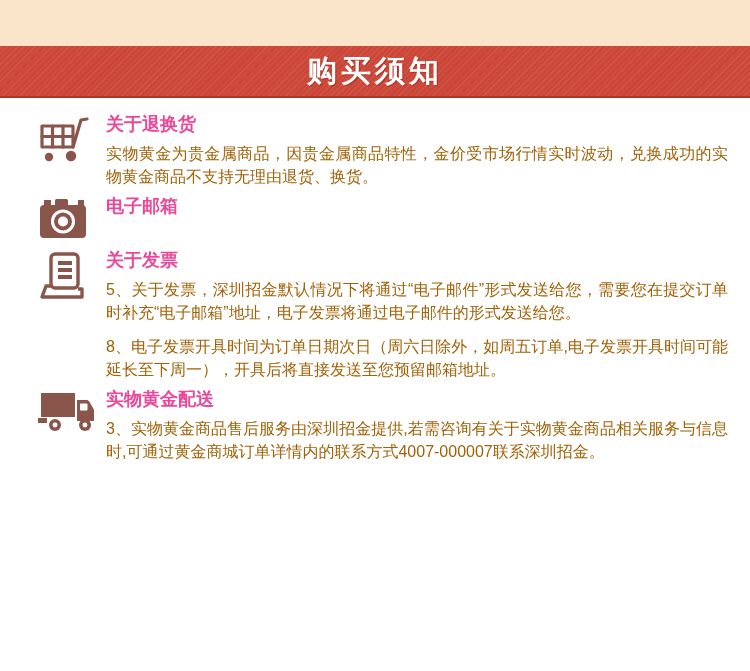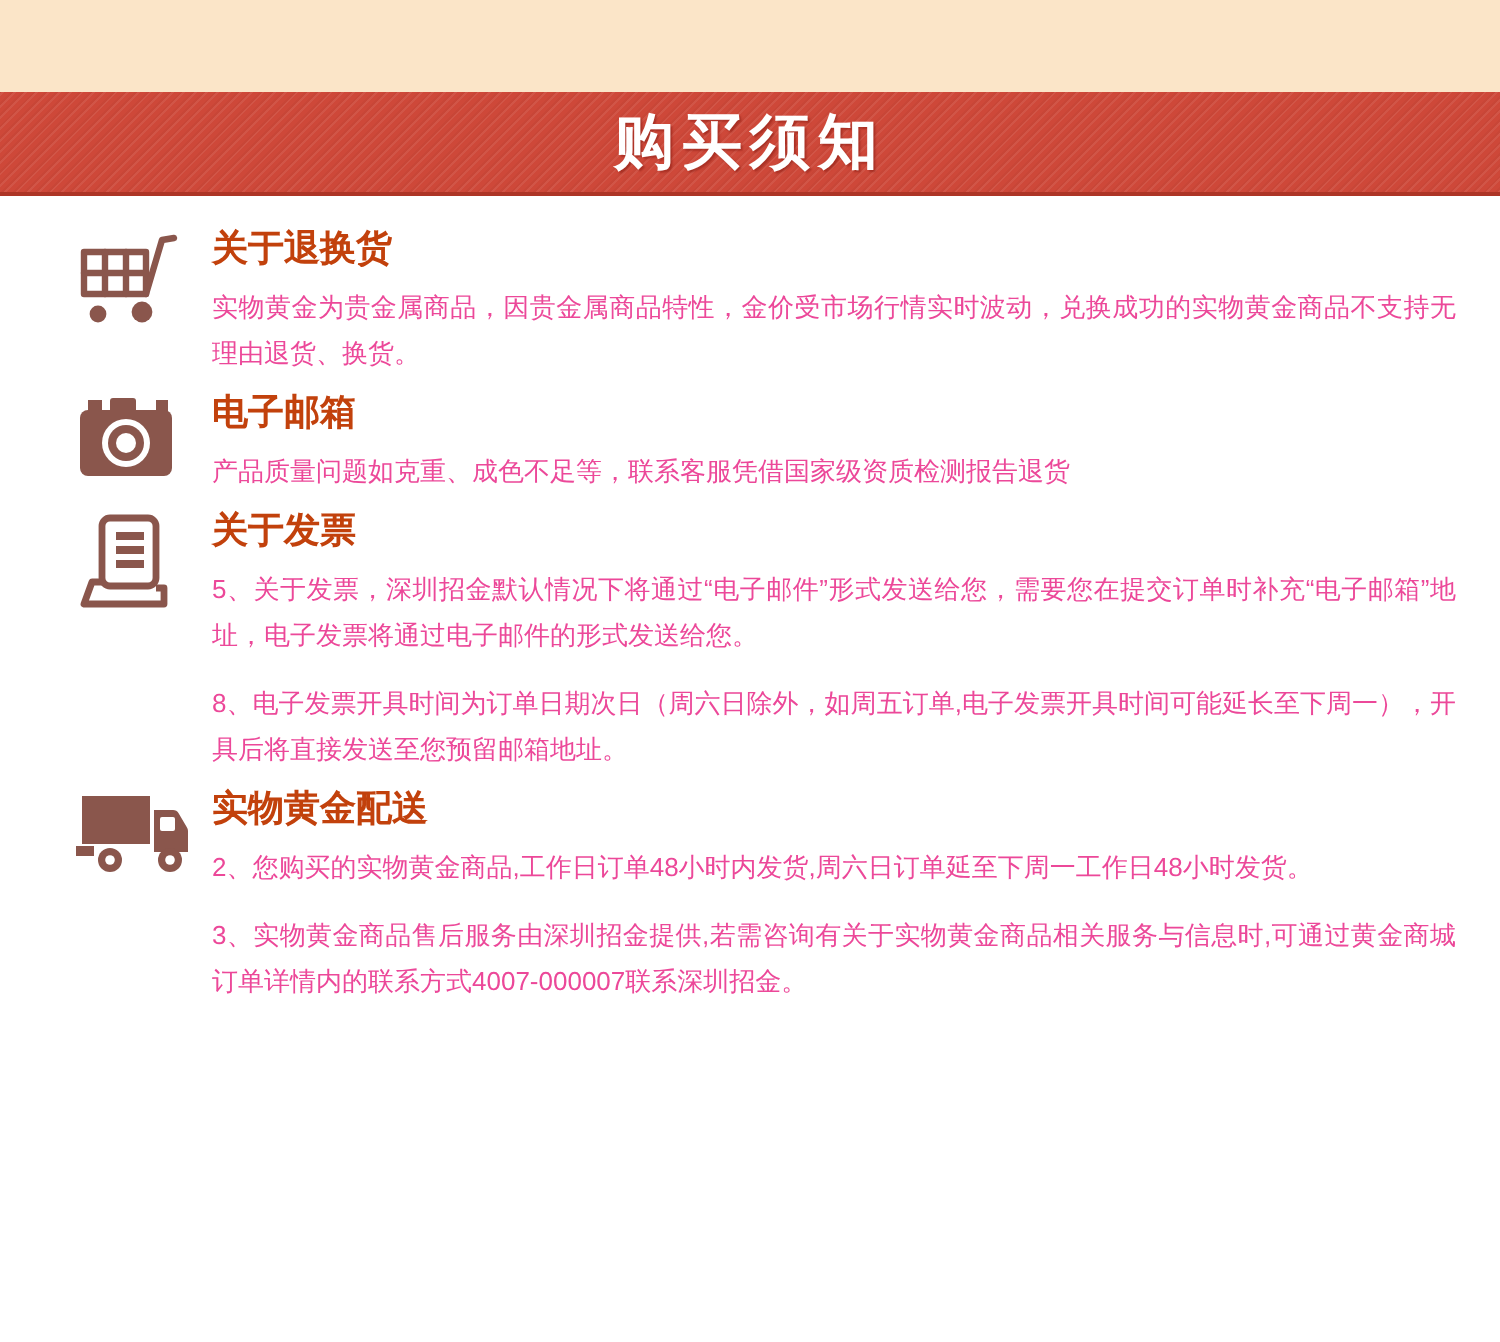--- a/index.html
+++ b/index.html
@@ -42,27 +42,27 @@
     padding-top: 2px;
     color: #8a564c;
   }
   .icon-col svg { display: block; }
   .body-col { flex: 1; min-width: 0; }
   .section-heading {
     margin: 0 0 6px 0;
     font-size: 18px;
     line-height: 24px;
     font-weight: bold;
-    color: #c2410c;
+    color: #ec4899;
   }
   .section-paragraph {
     margin: 0 0 11px 0;
-    font-size: 13px;
+    font-size: 16px;
     line-height: 23px;
-    color: #ec4899;
+    color: #a16207;
     text-align: justify;
   }
   .section-paragraph:last-child { margin-bottom: 0; }
 </style>
 </head>
 <body>
 
 <div class="top-strip"></div>
 
 <div class="banner">
@@ -98,21 +98,20 @@
         <rect x="17" y="3" width="13" height="8" rx="1.5" fill="currentColor"></rect>
         <rect x="40" y="4" width="6" height="7" fill="currentColor"></rect>
         <rect x="2" y="9" width="46" height="33" rx="4" fill="currentColor"></rect>
         <circle cx="25" cy="25.5" r="12" fill="#ffffff"></circle>
         <circle cx="25" cy="25.5" r="9" fill="currentColor"></circle>
         <circle cx="25" cy="25.5" r="5" fill="#ffffff"></circle>
       </svg>
     </div>
     <div class="body-col">
       <h2 class="section-heading">电子邮箱</h2>
-      <p class="section-paragraph">产品质量问题如克重、成色不足等，联系客服凭借国家级资质检测报告退货</p>
     </div>
   </div>
 
   <div class="section">
     <div class="icon-col">
       <svg width="50" height="52" viewBox="0 0 50 52" aria-hidden="true">
         <rect x="13" y="4" width="27" height="34" rx="4" fill="none" stroke="currentColor" stroke-width="3.4"></rect>
         <rect x="20" y="11" width="14" height="4" fill="currentColor"></rect>
         <rect x="20" y="18" width="14" height="4" fill="currentColor"></rect>
         <rect x="20" y="25" width="14" height="4" fill="currentColor"></rect>
@@ -134,18 +133,17 @@
         <rect x="42" y="14.5" width="7.5" height="7" rx="1" fill="#ffffff"></rect>
         <rect x="0" y="29" width="9" height="5" fill="currentColor"></rect>
         <circle cx="17" cy="36" r="6" fill="currentColor"></circle>
         <circle cx="17" cy="36" r="2.4" fill="#ffffff"></circle>
         <circle cx="47" cy="36" r="6" fill="currentColor"></circle>
         <circle cx="47" cy="36" r="2.4" fill="#ffffff"></circle>
       </svg>
     </div>
     <div class="body-col">
       <h2 class="section-heading">实物黄金配送</h2>
-      <p class="section-paragraph">2、您购买的实物黄金商品,工作日订单48小时内发货,周六日订单延至下周一工作日48小时发货。</p>
       <p class="section-paragraph">3、实物黄金商品售后服务由深圳招金提供,若需咨询有关于实物黄金商品相关服务与信息时,可通过黄金商城订单详情内的联系方式4007-000007联系深圳招金。</p>
     </div>
   </div>
 
 </div>
 
 </body></html>

